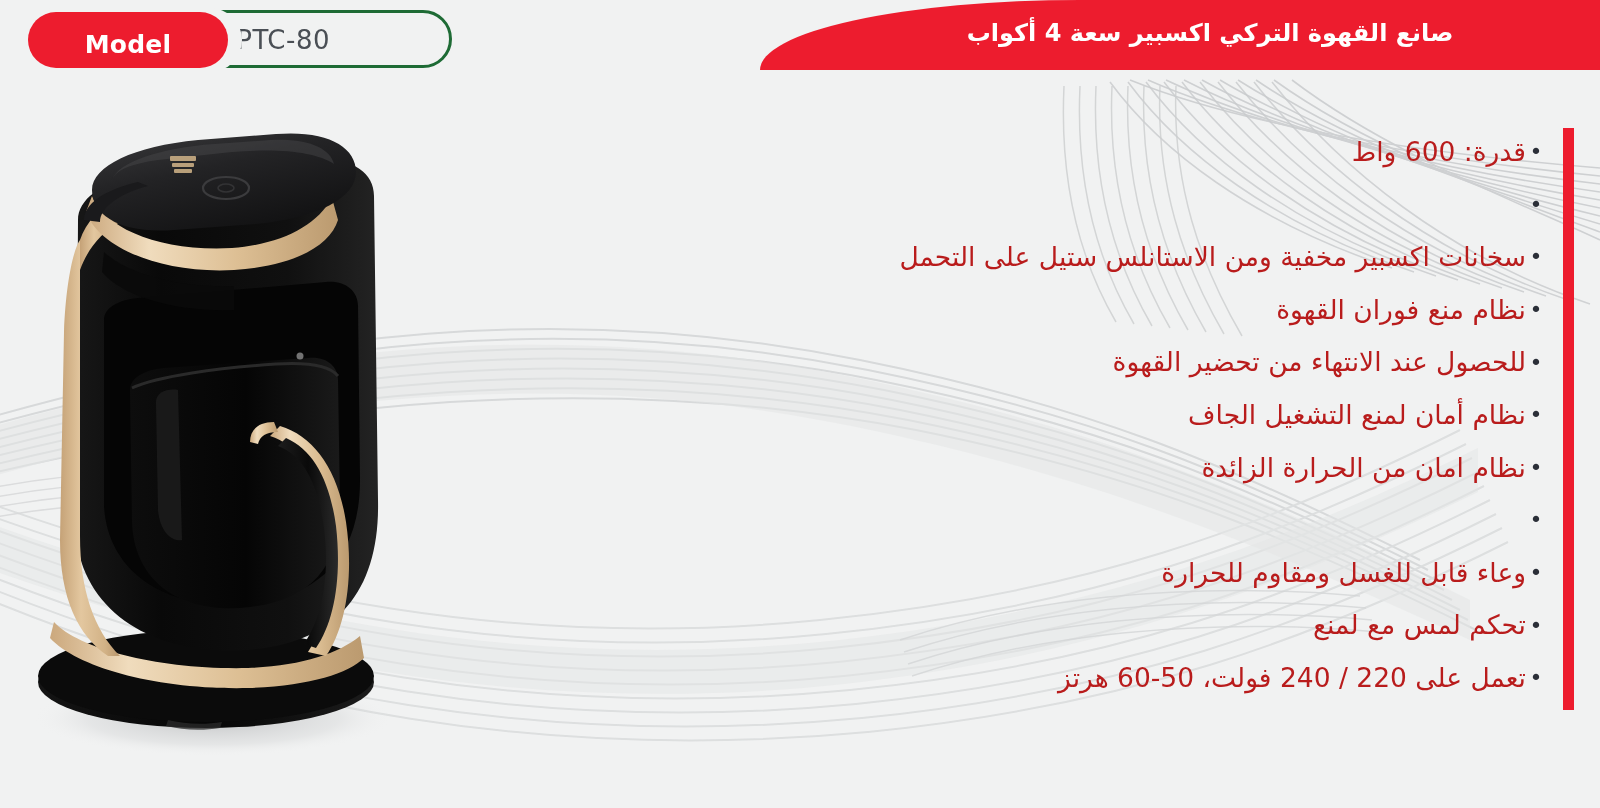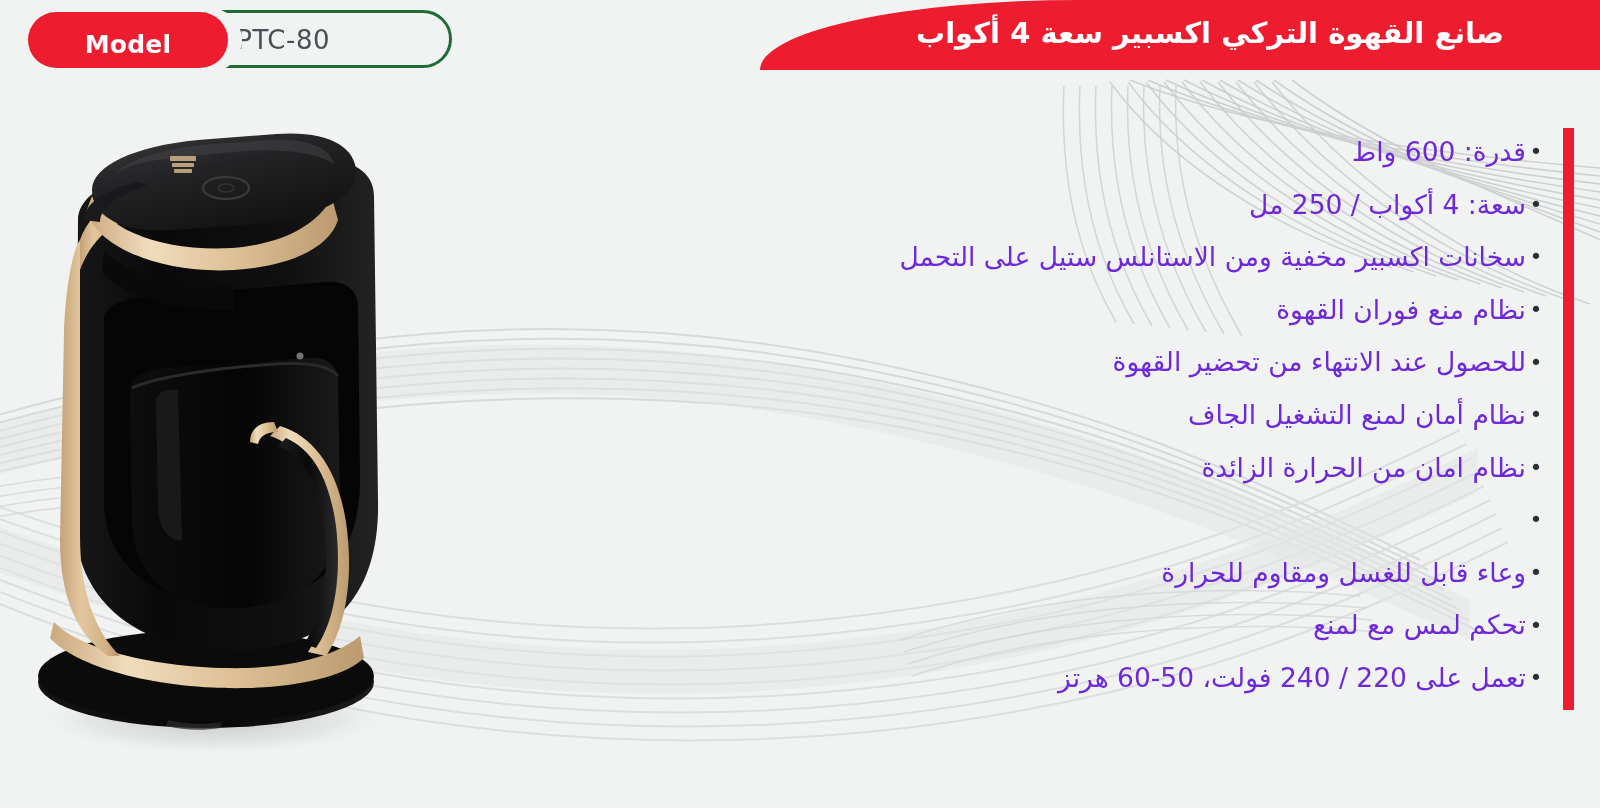--- a/index.html
+++ b/index.html
@@ -51,21 +51,21 @@
   }
   .title-banner .banner-shape{
     position:absolute;inset:0;
     background:#ed1c2e;
     border-top-left-radius:320px 70px;
     border-bottom-left-radius:0;
   }
   .title-banner .banner-text{
     position:absolute;inset:0;
     display:flex;align-items:center;justify-content:center;
-    color:#ffffff;font-size:29px;font-weight:700;
+    color:#ffffff;font-size:24px;font-weight:700;
     padding-bottom:4px;padding-left:60px;
     direction:rtl;white-space:nowrap;
     font-family:"DejaVu Sans","Liberation Sans",sans-serif;
   }
 
   
   .right-rule{
     position:absolute;right:26px;top:128px;width:11px;height:582px;
     background:#ed1c2e;z-index:4;
   }
@@ -83,21 +83,21 @@
     padding-right:6px;
   }
   .feature-bullet{
     flex:0 0 auto;width:20px;
     color:#2b2f38;font-size:22px;line-height:1;
     text-align:center;
   }
   .feature-text{
     flex:1 1 auto;
     text-align:right;
-    color:#6d28d9;
+    color:#b91c1c;
     font-size:26.5px;
     line-height:1.15;
     white-space:nowrap;
     font-family:"DejaVu Sans","Liberation Sans",sans-serif;
   }
 
   
   .product{
     position:absolute;left:8px;top:70px;width:430px;height:720px;z-index:3;
   }
@@ -213,21 +213,20 @@
 
   <div class="right-rule"></div>
 
   <div class="features">
     <div class="feature-row">
       <span class="feature-bullet">•</span>
       <span class="feature-text">قدرة: 600 واط</span>
     </div>
     <div class="feature-row">
       <span class="feature-bullet">•</span>
-      <span class="feature-text">سعة: 4 أكواب / 250 مل</span>
     </div>
     <div class="feature-row">
       <span class="feature-bullet">•</span>
       <span class="feature-text">سخانات اكسبير مخفية ومن الاستانلس ستيل على التحمل</span>
     </div>
     <div class="feature-row">
       <span class="feature-bullet">•</span>
       <span class="feature-text">نظام منع فوران القهوة</span>
     </div>
     <div class="feature-row">

